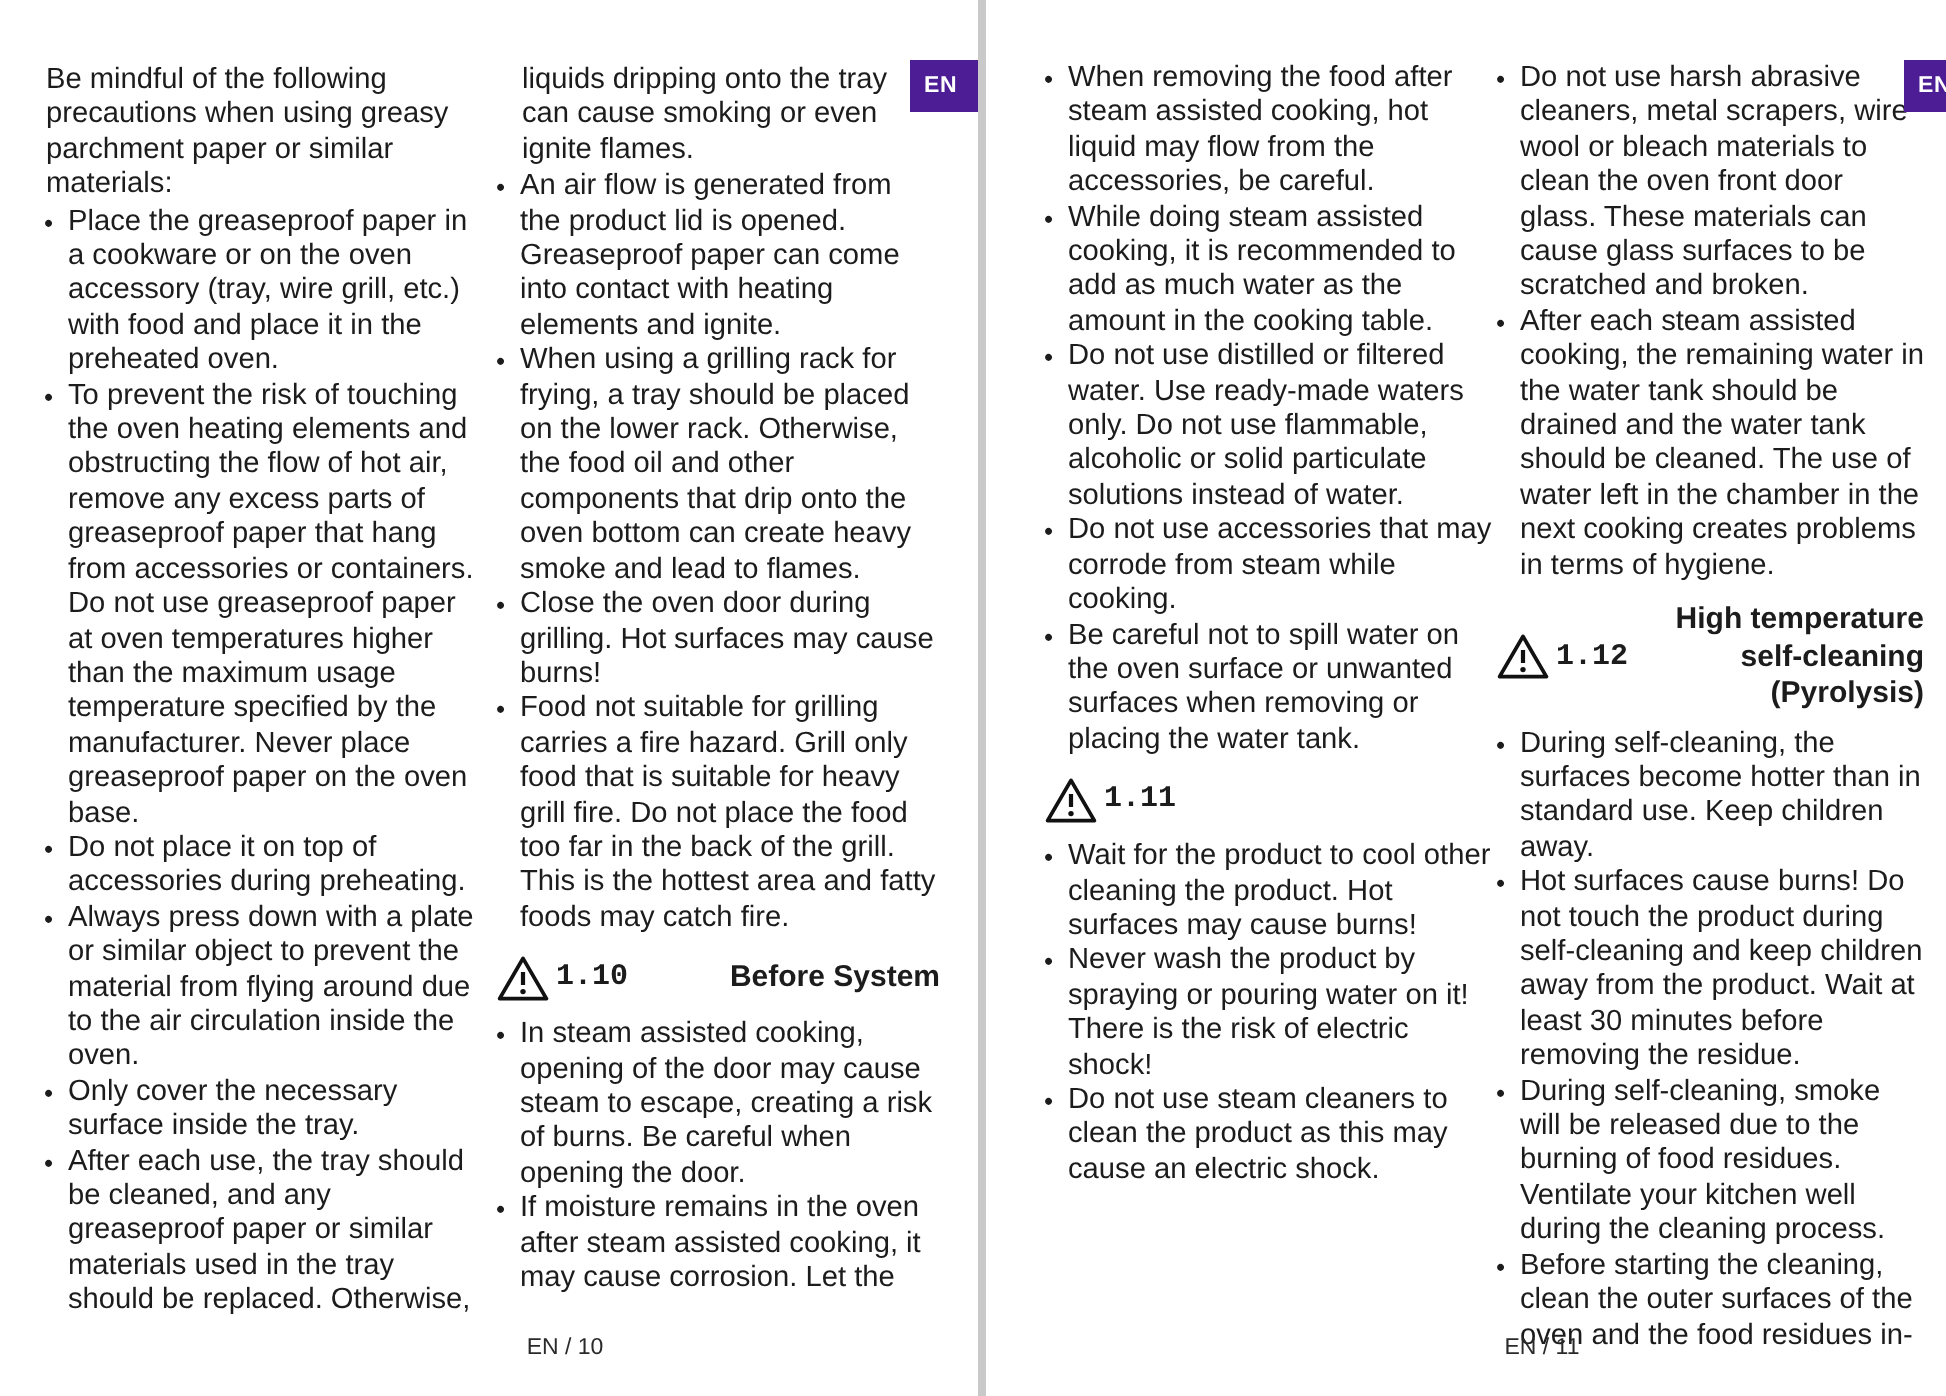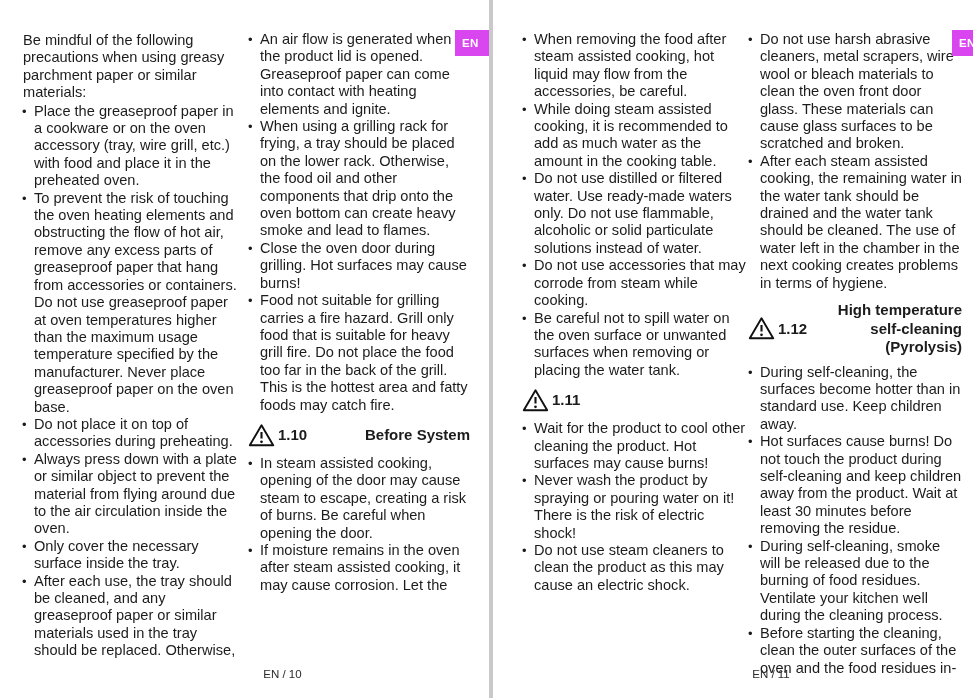--- a/index.html
+++ b/index.html
@@ -17,25 +17,25 @@
   #col-0-1{left:248px;width:222px;}
   #col-1-0{left:29px;width:225px;}
   #col-1-1{left:255px;width:214px;}
   p.para{margin:1px;}
   p.cont{padding-left:12px;}
   .bullet{display:flex;}
   .dot{flex:0 0 12px;width:12px;font-size:13px;line-height:17.4px;}
   .bt{flex:1;}
   .heading{display:flex;align-items:center;font-weight:bold;font-size:15px;line-height:18.5px;margin:9px 0 7px 0;}
   .warn-icon{flex:0 0 auto;display:flex;margin-right:3px;}
-  .h-num{margin-right:11px;white-space:nowrap;}
+  .h-num{margin-right:11px;white-space:nowrap;font-family:Liberation Mono, monospace;}
   .h-title{flex:1;text-align:right;}
   .footer{position:absolute;top:668px;left:0;width:100%;text-align:center;font-size:11.5px;color:#2a2a2a;padding-left:38px;}
   .lang-tab{
-    position:absolute;top:30px;width:34px;height:26px;background:#d946ef;color:#ffffff;
+    position:absolute;top:30px;width:34px;height:26px;background:#4c1d95;color:#ffffff;
     font-size:11.5px;font-weight:bold;display:flex;align-items:center;
     padding-left:7px;box-sizing:border-box;letter-spacing:0.3px;
   }
   #tab-left{left:455px;}
   #tab-right{left:952px;}
 </style>
 </head>
 <body>
 
 <section class="page" id="page-left">
@@ -60,23 +60,24 @@
       <div class="bullet">
         <span class="dot">•</span>
         <span class="bt">Only cover the necessary surface inside the tray.</span>
       </div>
       <div class="bullet">
         <span class="dot">•</span>
         <span class="bt">After each use, the tray should be cleaned, and any greaseproof paper or similar materials used in the tray should be replaced. Otherwise,</span>
       </div>
     </div>
   <div class="col" id="col-0-1">
-      <div class="bullet">
-        <span class="dot">•</span>
-        <span class="bt">An air flow is generated when the product lid is opened. Greaseproof paper can come into contact with heating elements and ignite.</span>
+      <p class="para cont">liquids dripping onto the tray can cause smoking or even ignite flames.</p>
+      <div class="bullet">
+        <span class="dot">•</span>
+        <span class="bt">An air flow is generated from the product lid is opened. Greaseproof paper can come into contact with heating elements and ignite.</span>
       </div>
       <div class="bullet">
         <span class="dot">•</span>
         <span class="bt">When using a grilling rack for frying, a tray should be placed on the lower rack. Otherwise, the food oil and other components that drip onto the oven bottom can create heavy smoke and lead to flames.</span>
       </div>
       <div class="bullet">
         <span class="dot">•</span>
         <span class="bt">Close the oven door during grilling. Hot surfaces may cause burns!</span>
       </div>
       <div class="bullet">

